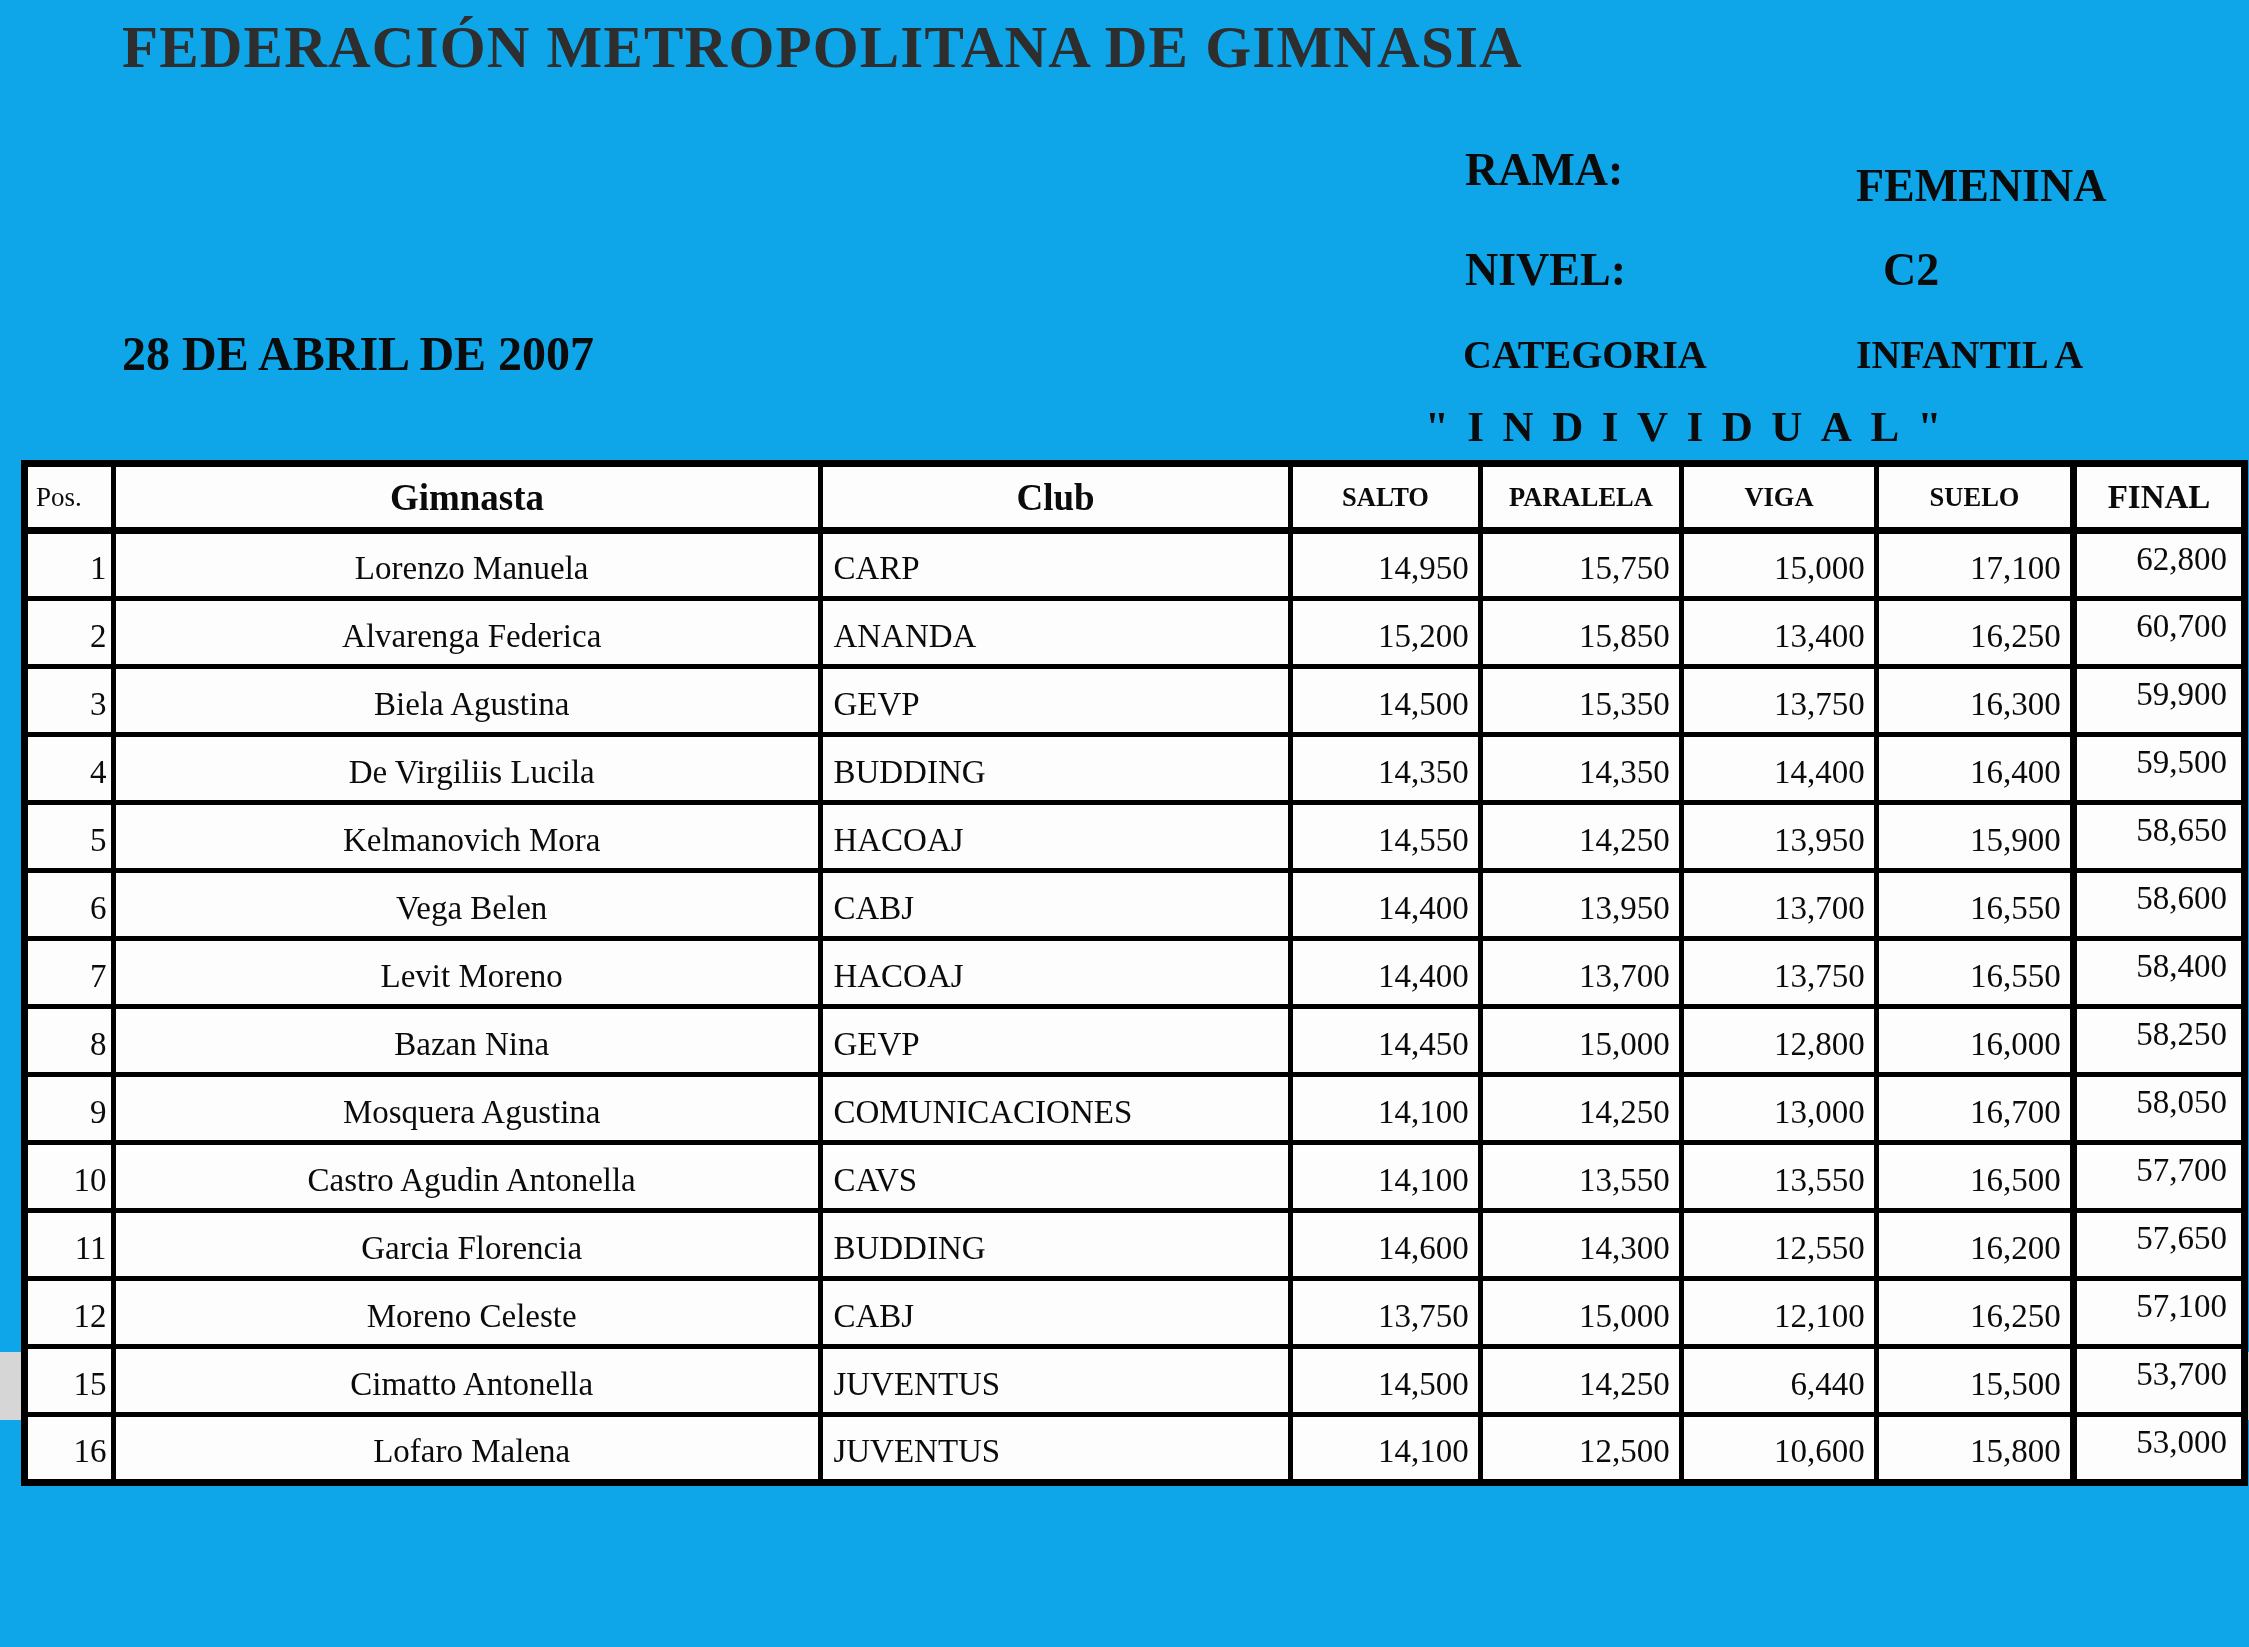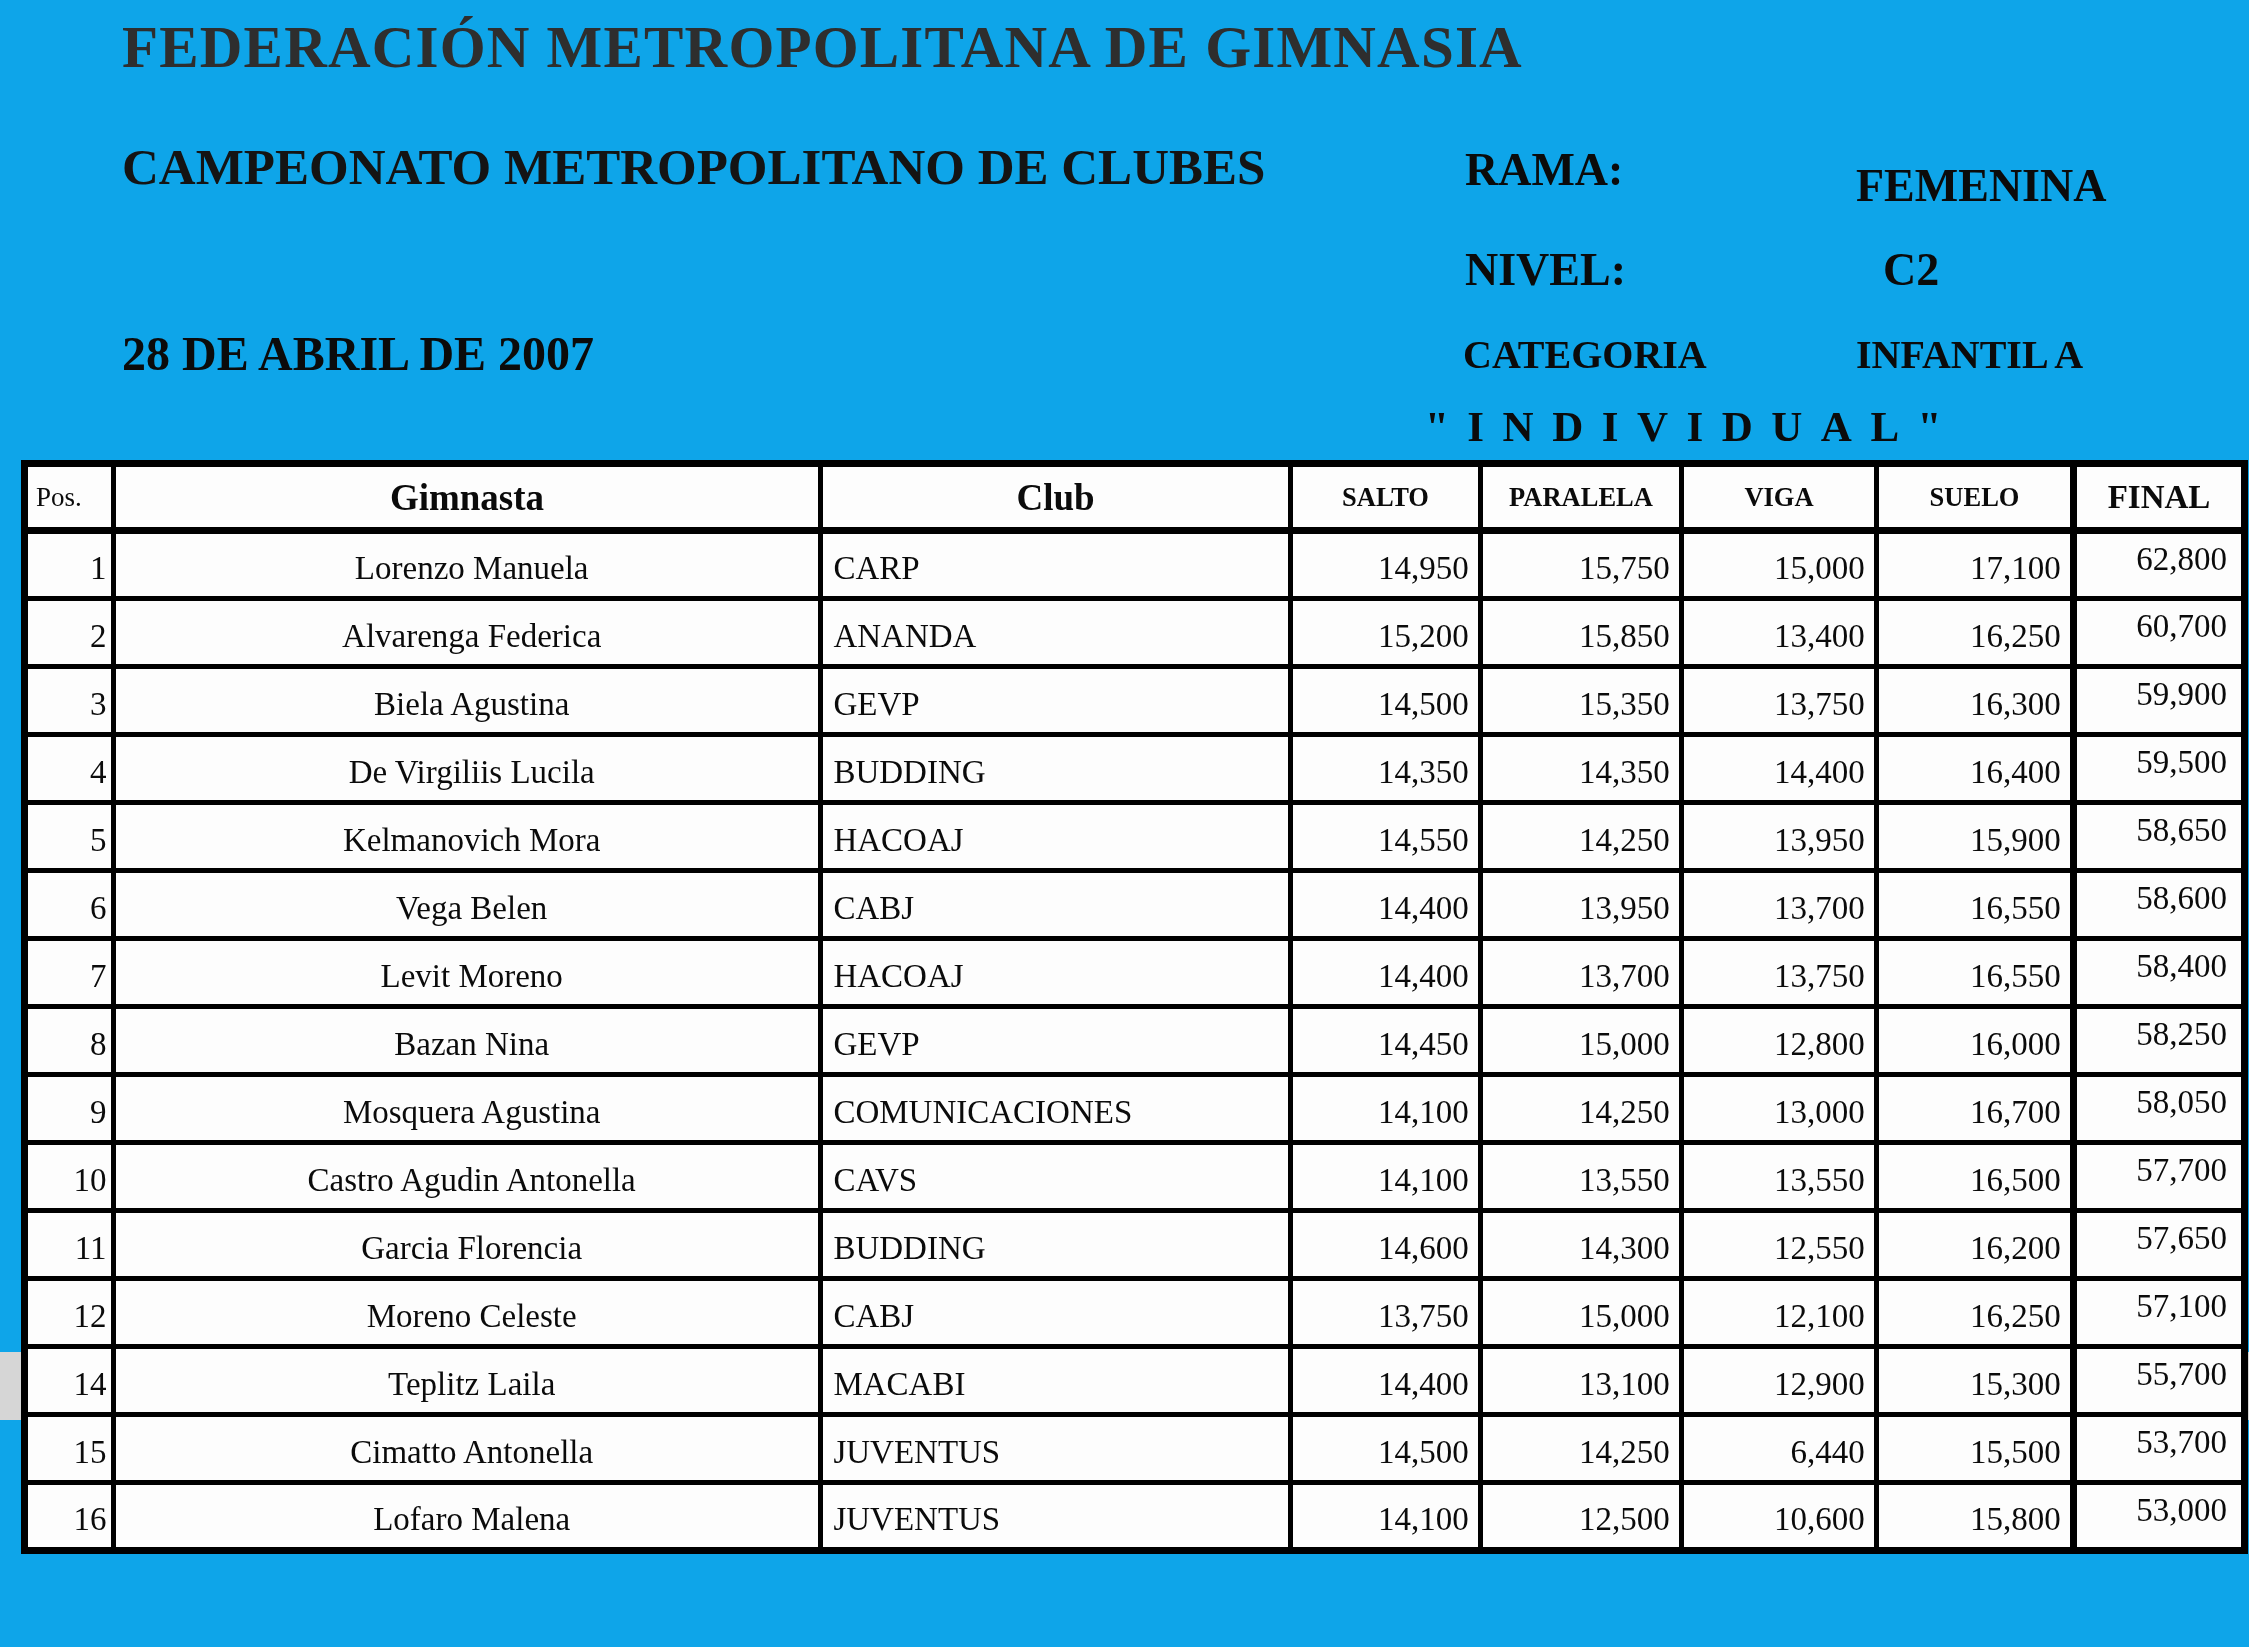--- a/index.html
+++ b/index.html
@@ -64,21 +64,20 @@
   .td-final { text-align:right; padding-right:14px; vertical-align:top; padding-top:7px; font-size:35px; }
 
   tr.highlight td { background:#cfcfcf; }
 </style>
 </head>
 <body>
 
 <div class="page">
 
   <div class="abs h-fed">FEDERACIÓN METROPOLITANA DE GIMNASIA</div>
-  <div class="abs h-champ">CAMPEONATO METROPOLITANO DE CLUBES</div>
 
   <div class="abs m-label rama-l">RAMA:</div>
   <div class="abs m-value rama-v">FEMENINA</div>
   <div class="abs m-label nivel-l">NIVEL:</div>
   <div class="abs m-value nivel-v">C2</div>
 
   <div class="abs h-date">28 DE ABRIL DE 2007</div>
   <div class="abs cat-l">CATEGORIA</div>
   <div class="abs cat-v">INFANTIL A</div>
 
@@ -226,30 +225,20 @@
           <td class="td-pos">12</td>
           <td class="td-name">Moreno Celeste</td>
           <td class="td-club">CABJ</td>
           <td class="td-score">13,750</td>
           <td class="td-score">15,000</td>
           <td class="td-score">12,100</td>
           <td class="td-score">16,250</td>
           <td class="td-final col-final-b">57,100</td>
         </tr>
           <tr>
-          <td class="td-pos">14</td>
-          <td class="td-name">Teplitz Laila</td>
-          <td class="td-club">MACABI</td>
-          <td class="td-score">14,400</td>
-          <td class="td-score">13,100</td>
-          <td class="td-score">12,900</td>
-          <td class="td-score">15,300</td>
-          <td class="td-final col-final-b">55,700</td>
-        </tr>
-          <tr>
           <td class="td-pos">15</td>
           <td class="td-name">Cimatto Antonella</td>
           <td class="td-club">JUVENTUS</td>
           <td class="td-score">14,500</td>
           <td class="td-score">14,250</td>
           <td class="td-score">6,440</td>
           <td class="td-score">15,500</td>
           <td class="td-final col-final-b">53,700</td>
         </tr>
           <tr>

